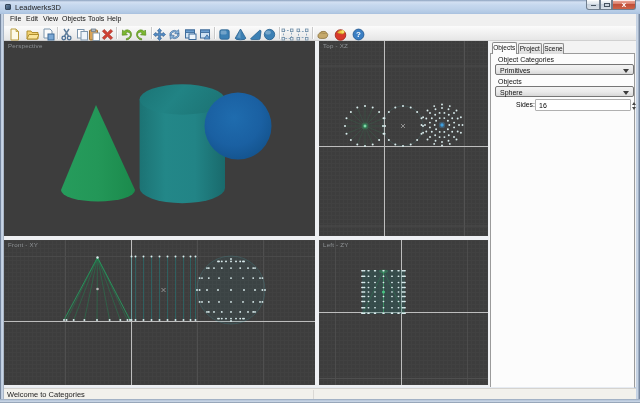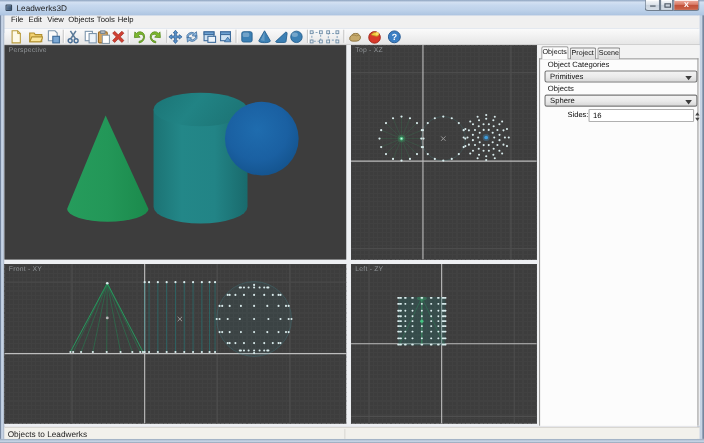--- a/index.html
+++ b/index.html
@@ -580,15 +580,15 @@
        <div class="spin up"></div>
             <div class="spin dn"></div>
      </div>
    </div>
    <div class="tab" id="tab1">Objects</div>
    <div class="tab" id="tab2">Project</div>
    <div class="tab" id="tab3">Scene</div>
   </div>
  </div>
  <div id="statusbar">
-      <span>Objects to Leadwerks</span>
+      <span>Welcome to Categories</span>
       <em style="position:absolute;left:309px;top:1px;width:1px;height:9px;background:#dbd9d5"></em>
     </div>
 </div>
 </body></html>

